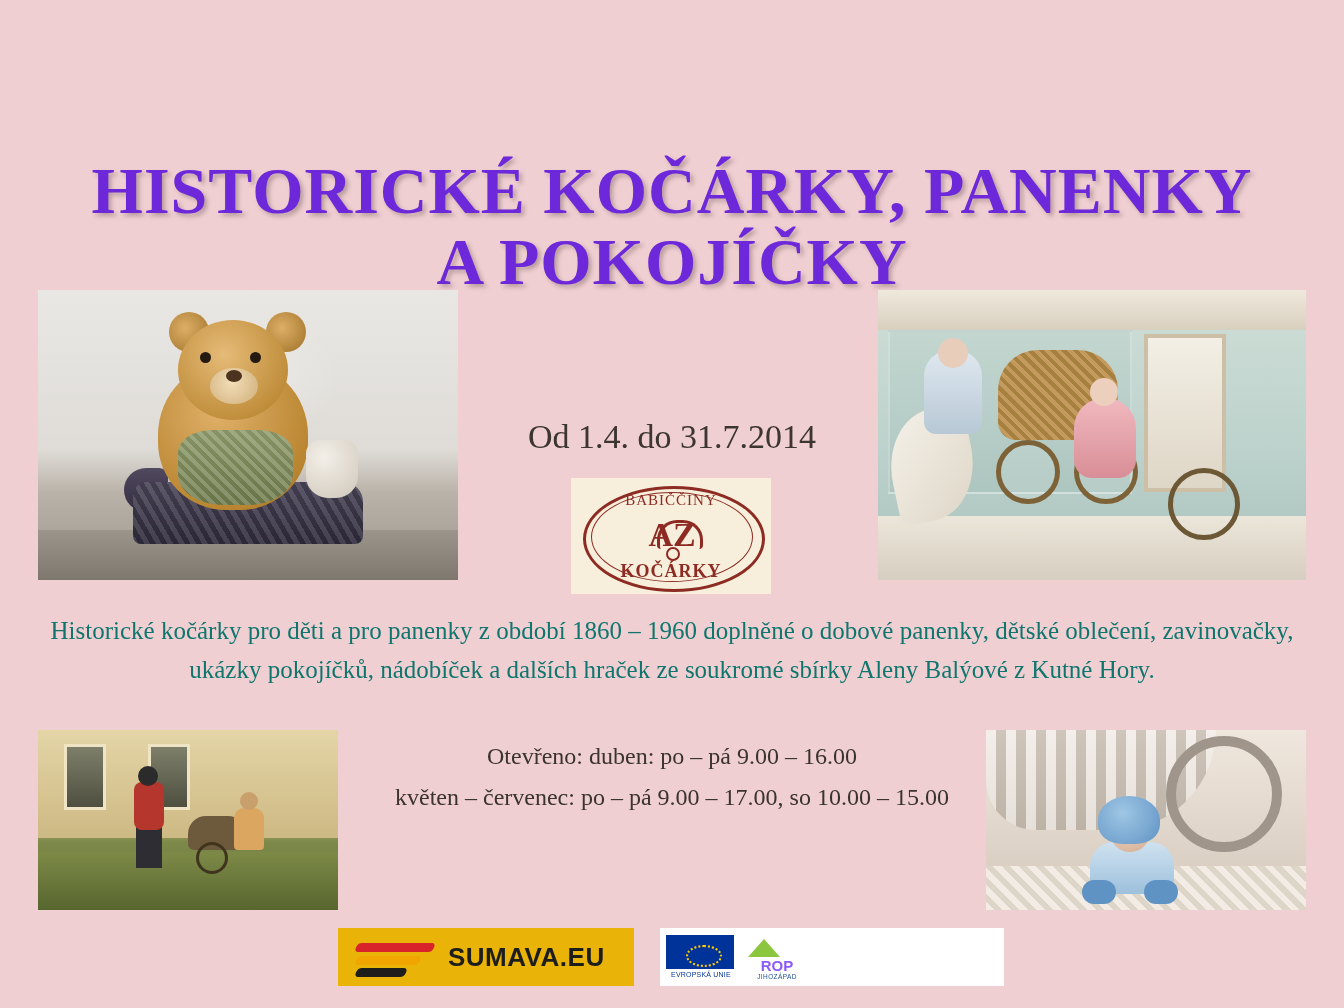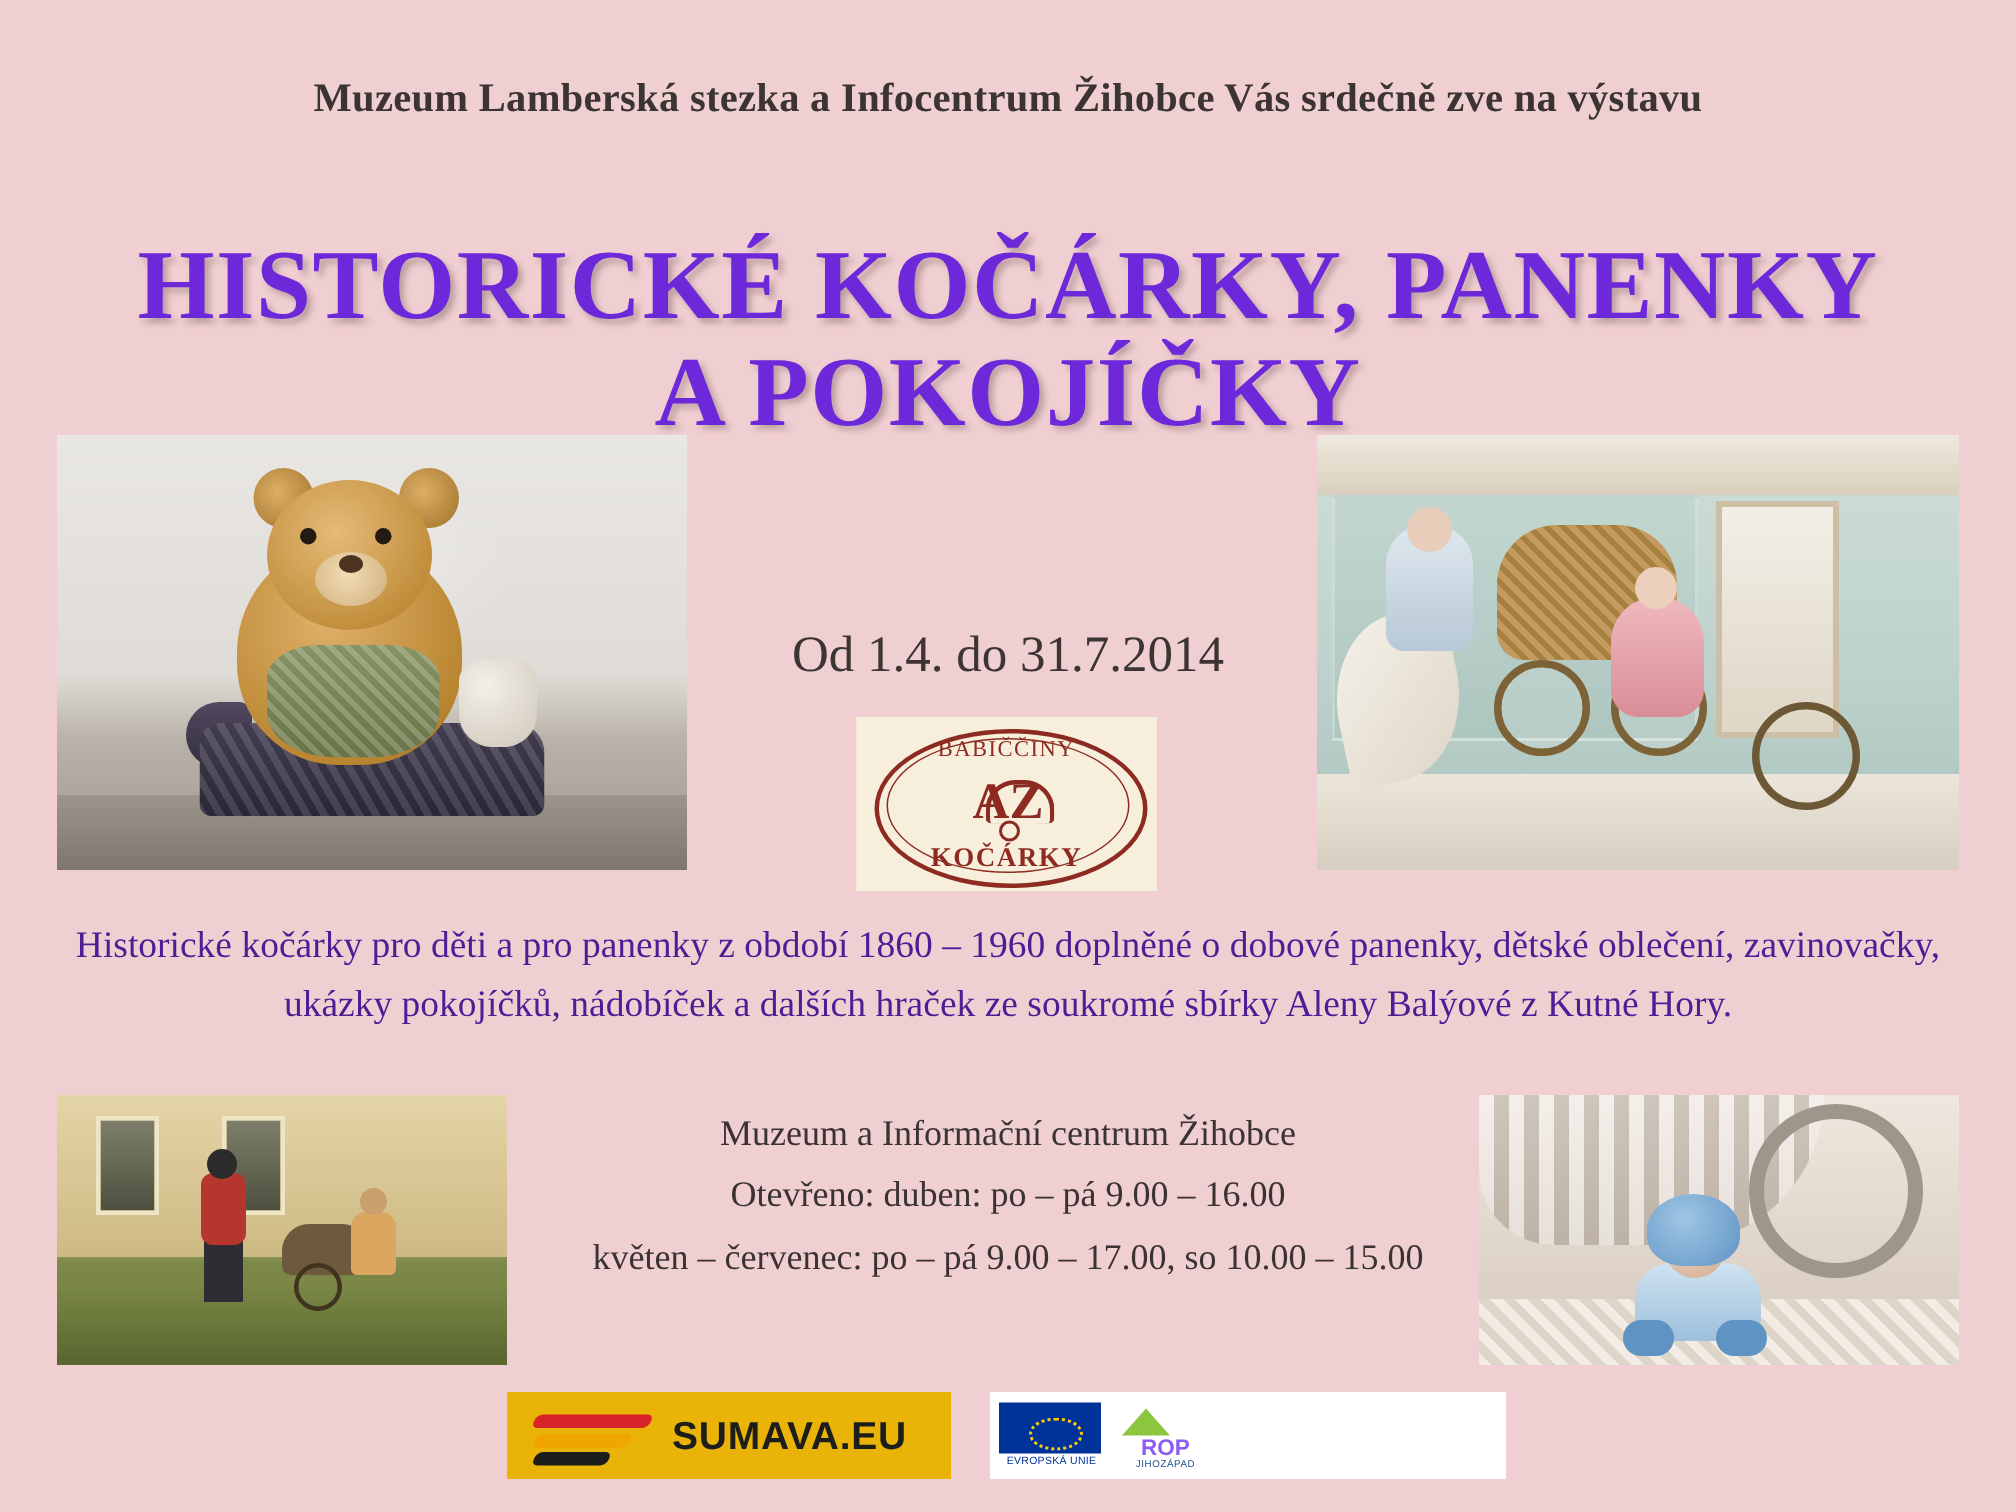--- a/index.html
+++ b/index.html
@@ -405,21 +405,21 @@
 
   
   .description {
     position: absolute;
     top: 612px;
     left: 42px;
     width: 1260px;
     text-align: center;
     font-size: 25px;
     line-height: 1.55;
-    color: #4c1d95;
+    color: #0f766e;
   }
 
   
   .venue {
     position: absolute;
     top: 736px;
     left: 350px;
     width: 644px;
     text-align: center;
     font-size: 24px;
@@ -552,21 +552,20 @@
     font-size: 6.5px;
     color: #1d4f91;
     letter-spacing: 0.4px;
   }
 </style>
 </head>
 <body>
 
 <div class="poster">
 
-  <div class="invite-line">Muzeum Lamberská stezka a Infocentrum Žihobce Vás srdečně zve na výstavu</div>
 
   <div class="main-title">HISTORICKÉ KOČÁRKY, PANENKY A POKOJÍČKY</div>
 
   <div class="date-line">Od 1.4. do 31.7.2014</div>
 
   <div class="photo photo-left-top ph-bear">
     <div class="stone"></div>
     <div class="sofa-arm"></div>
     <div class="sofa"></div>
     <div class="bear-body"></div>
@@ -602,21 +601,20 @@
     <div class="ring-inner"></div>
     <div class="top-text">BABIČČINY</div>
     <div class="mono">AZ</div>
     <div class="pram-icon"></div>
     <div class="bottom-text">KOČÁRKY</div>
   </div>
 
   <div class="description">Historické kočárky pro děti a pro panenky z období 1860 – 1960 doplněné o dobové panenky, dětské oblečení, zavinovačky, ukázky pokojíčků, nádobíček a dalších hraček ze soukromé sbírky Aleny Balýové z Kutné Hory.</div>
 
   <div class="venue">
-    <div>Muzeum a Informační centrum Žihobce</div>
     <div>Otevřeno: duben: po – pá 9.00 – 16.00</div>
     <div>květen – červenec: po – pá 9.00 – 17.00, so 10.00 – 15.00</div>
   </div>
 
   <div class="photo photo-left-bottom ph-garden">
     <div class="wall"></div>
     <div class="window1"></div>
     <div class="window2"></div>
     <div class="grass"></div>
     <div class="pram-small"></div>

